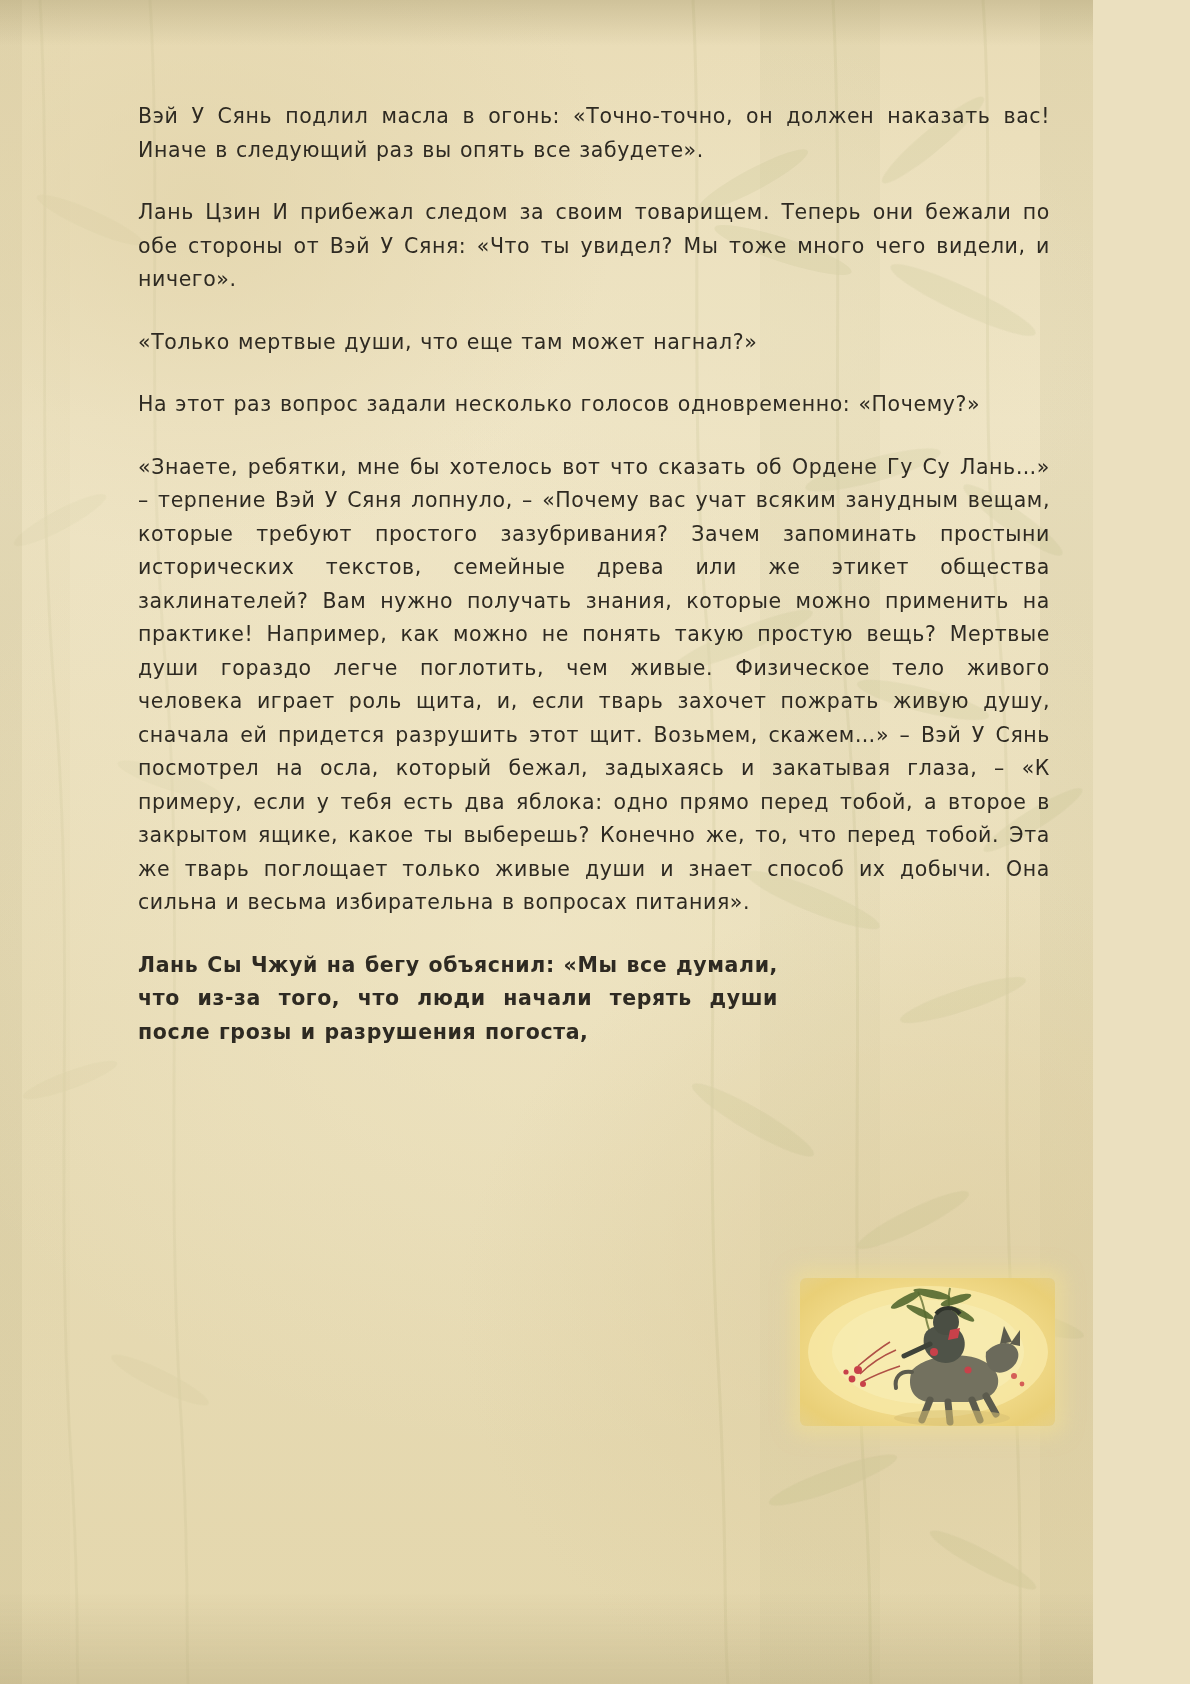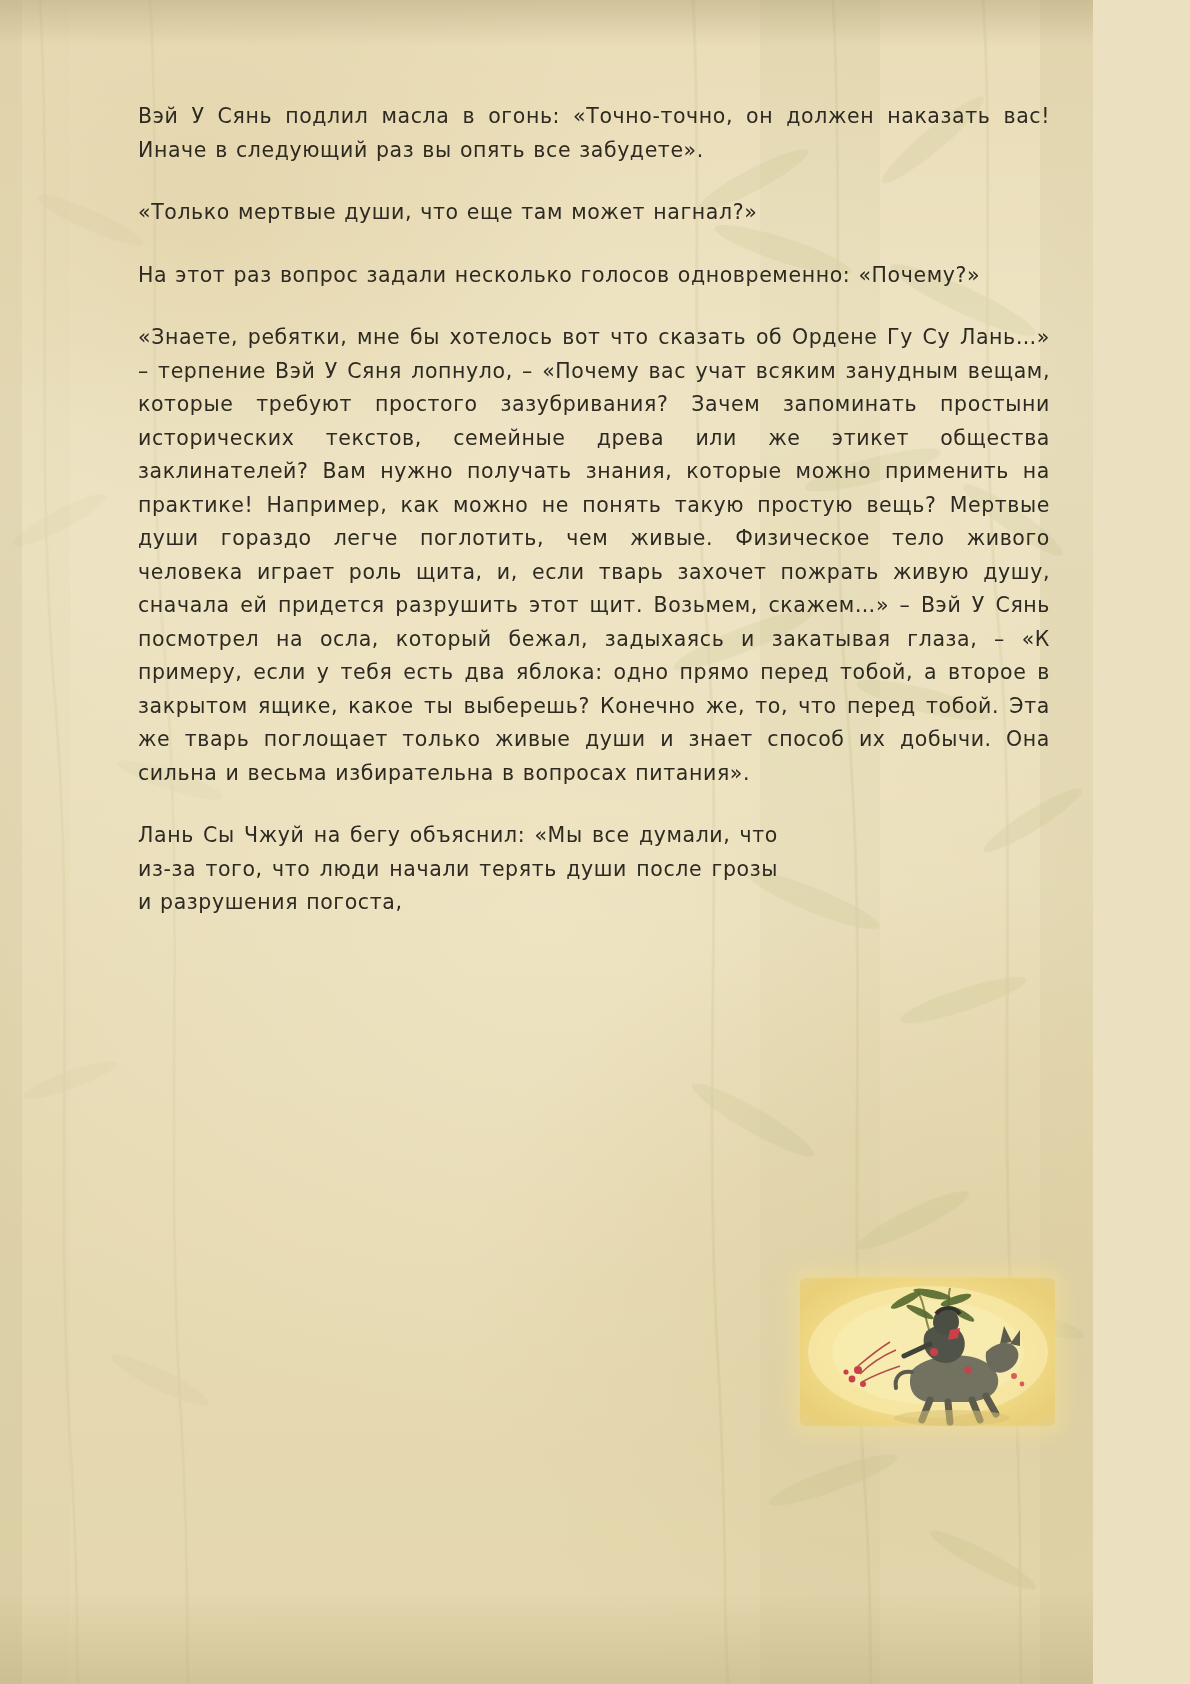--- a/index.html
+++ b/index.html
@@ -84,21 +84,21 @@
   p.para {
     margin: 0 0 29px 0;
     font-family: "DejaVu Sans", sans-serif;
     font-size: 20.5px;
     line-height: 33.5px;
     color: #2e2a22;
     text-align: justify;
     letter-spacing: 0.6px;
     word-spacing: 1px;
   }
-  p.para:last-child { margin-bottom: 12px; }
+  p.para:last-child { margin-bottom: 12px; font-weight: bold; }
   
   p.para.wrap-narrow {
     width: 640px;
     text-align: justify;
   }
 
   
   .illustration {
     position: absolute;
     left: 800px;
@@ -160,20 +160,21 @@
       <ellipse cx="90" cy="220" rx="58" ry="10" transform="rotate(24 90 220)"></ellipse>
       <ellipse cx="60" cy="520" rx="52" ry="10" transform="rotate(-28 60 520)"></ellipse>
       <ellipse cx="170" cy="780" rx="55" ry="10" transform="rotate(18 170 780)"></ellipse>
       <ellipse cx="70" cy="1080" rx="50" ry="9" transform="rotate(-20 70 1080)"></ellipse>
       <ellipse cx="160" cy="1380" rx="54" ry="10" transform="rotate(26 160 1380)"></ellipse>
     </g>
   </svg>
 
   <div class="content">
     <p class="para">Вэй У Сянь подлил масла в огонь: «Точно-точно, он должен наказать вас! Иначе в следующий раз вы опять все забудете».</p>
+    <p class="para">Лань Цзин И прибежал следом за своим товарищем. Теперь они бежали по обе стороны от Вэй У Сяня: «Что ты увидел? Мы тоже много чего видели, и ничего».</p>
     <p class="para">«Только мертвые души, что еще там может нагнал?»</p>
     <p class="para">На этот раз вопрос задали несколько голосов одновременно: «Почему?»</p>
     <p class="para">«Знаете, ребятки, мне бы хотелось вот что сказать об Ордене Гу Су Лань…» – терпение Вэй У Сяня лопнуло, – «Почему вас учат всяким занудным вещам, которые требуют простого зазубривания? Зачем запоминать простыни исторических текстов, семейные древа или же этикет общества заклинателей? Вам нужно получать знания, которые можно применить на практике! Например, как можно не понять такую простую вещь? Мертвые души гораздо легче поглотить, чем живые. Физическое тело живого человека играет роль щита, и, если тварь захочет пожрать живую душу, сначала ей придется разрушить этот щит. Возьмем, скажем…» – Вэй У Сянь посмотрел на осла, который бежал, задыхаясь и закатывая глаза, – «К примеру, если у тебя есть два яблока: одно прямо перед тобой, а второе в закрытом ящике, какое ты выберешь? Конечно же, то, что перед тобой. Эта же тварь поглощает только живые души и знает способ их добычи. Она сильна и весьма избирательна в вопросах питания».</p>
     <p class="para wrap-narrow">Лань Сы Чжуй на бегу объяснил: «Мы все думали, что из-за того, что люди начали терять души после грозы и разрушения погоста,</p>
   </div>
 
   <div class="illustration">
     <svg width="255" height="148" viewBox="0 0 255 148">
 
       <ellipse cx="128" cy="74" rx="120" ry="66" fill="#f6e7a3" opacity="0.9"></ellipse>

